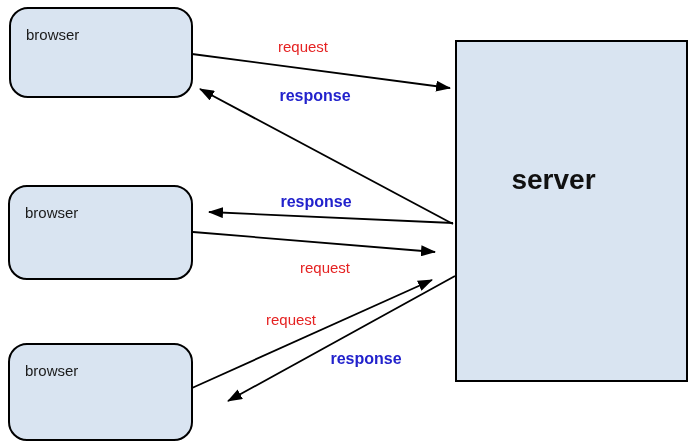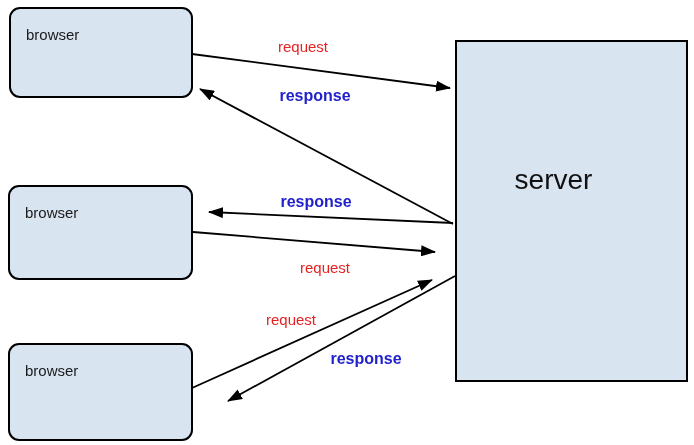--- a/index.html
+++ b/index.html
@@ -15,33 +15,33 @@
     background: #ffffff;
     overflow: hidden;
   }
   .node {
     position: absolute;
     box-sizing: border-box;
     border: 2px solid #000000;
     background: #d9e4f1;
   }
   .node.browser {
-    border-radius: 11px;
+    border-radius: 19px;
     padding: 17px 4px 0 15px;
   }
   .node-label {
     font-size: 15px;
     color: #1a1a1a;
     line-height: 1.1;
     white-space: nowrap;
   }
   #n-browser1 { left: 9px;  top: 7px;   width: 184px; height: 91px; }
   #n-browser2 { left: 8px;  top: 185px; width: 185px; height: 95px; }
   #n-browser3 { left: 8px;  top: 343px; width: 185px; height: 98px; }
-  #n-server   { left: 455px; top: 40px; width: 233px; height: 342px; }
+  #n-server   { left: 455px; top: 40px; width: 233px; height: 342px; font-weight: bold; }
   .server-label {
     position: absolute;
     left: 0;
     top: 123px;
     width: 100%;
     text-align: center;
     transform: translateX(-18px);
     font-size: 28px;
     color: #111111;
   }

